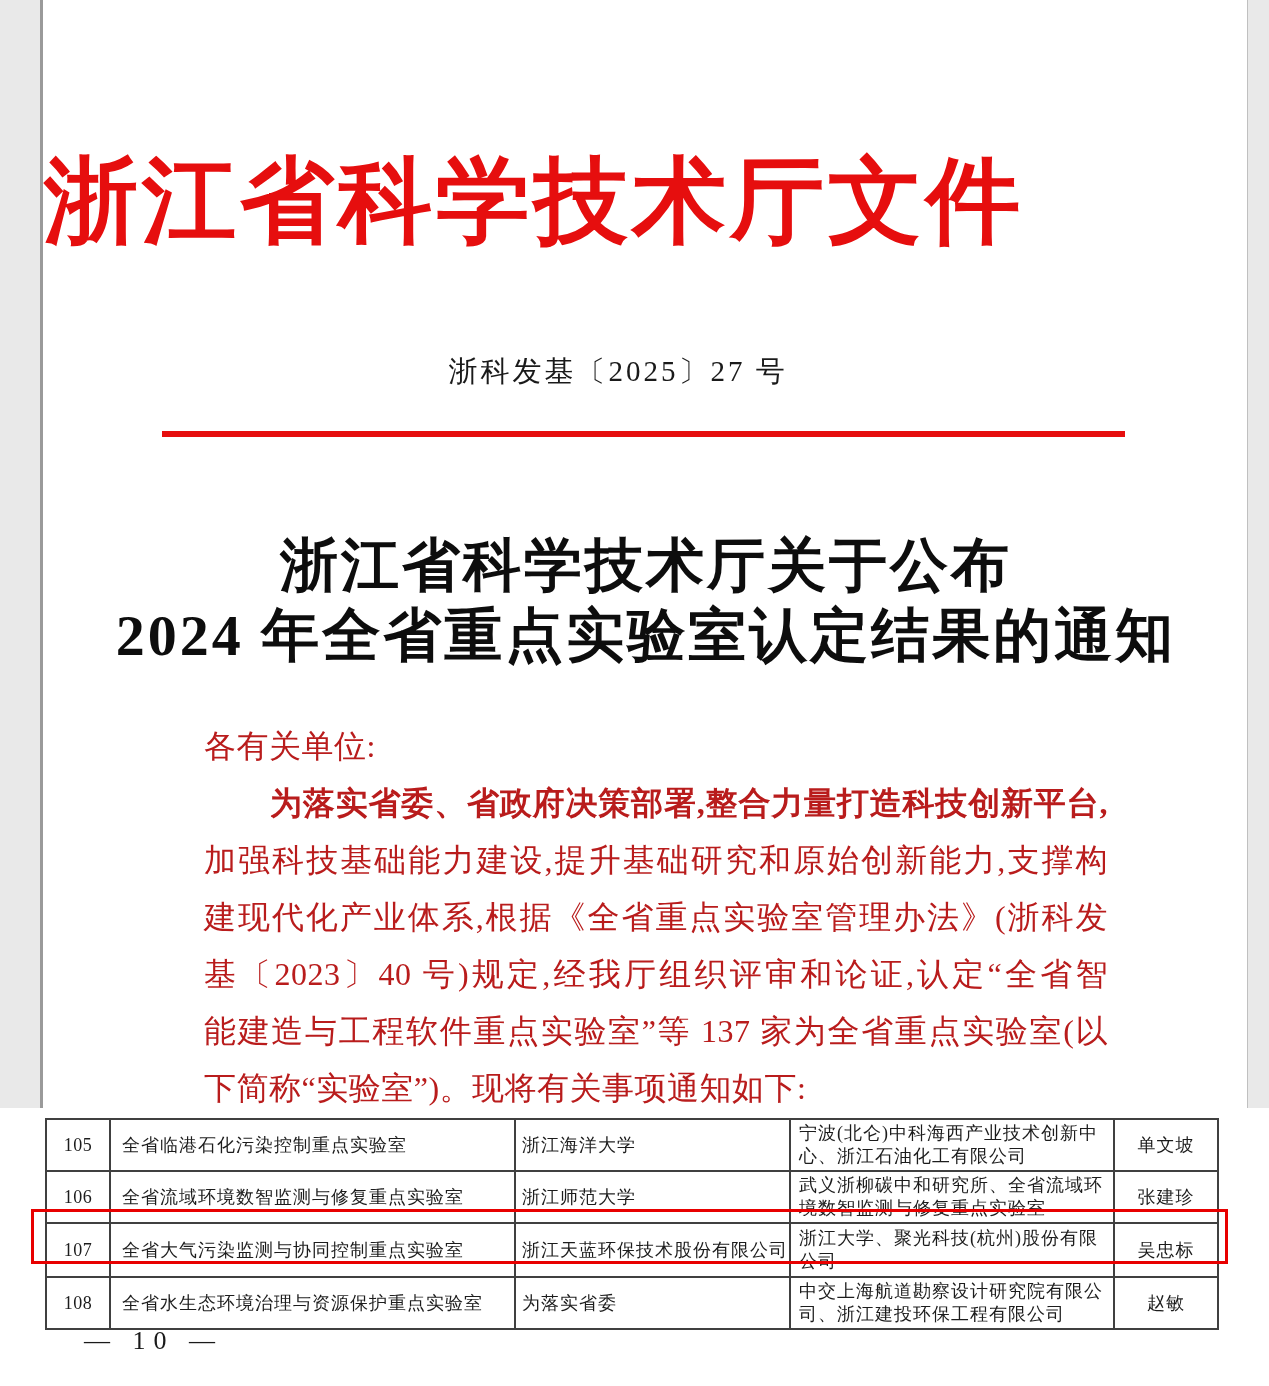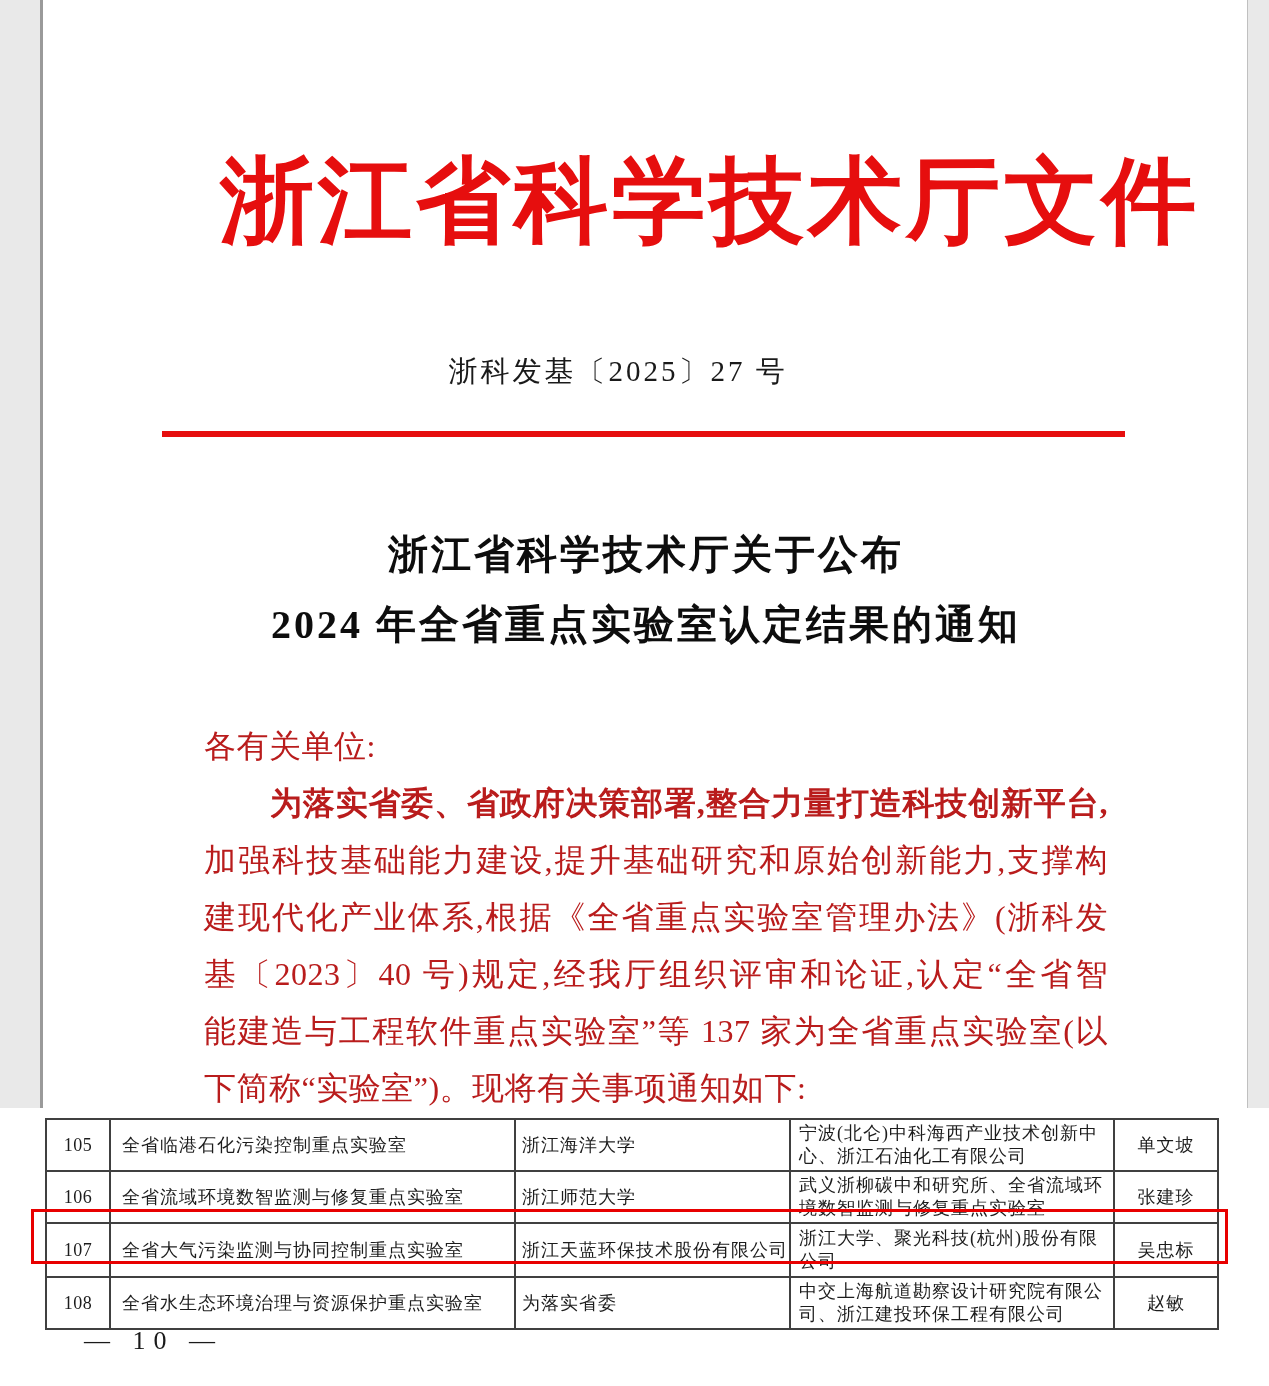--- a/index.html
+++ b/index.html
@@ -10,39 +10,39 @@
     background: #ffffff; overflow: hidden;
   }
   
   .gray-strip { position: absolute; top: 0; height: 1108px; background: #e9e9e9; }
   .gray-left  { left: 0; width: 43px; border-right: 3px solid #9a9a9a; }
   .gray-right { left: 1247px; width: 22px; border-left: 1px solid #c0c0c0; }
 
   
   .agency-header {
     position: absolute; top: 138px; left: 44px; width: 1156px;
-    text-align: right; color: #e60e0e;
+    text-align: left; color: #e60e0e;
     font-size: 94px; font-weight: bold; letter-spacing: 4px;
     white-space: nowrap;
   }
   
   .doc-number {
     position: absolute; top: 352px; left: 44px; width: 1148px;
     text-align: center; color: #1a1a1a; font-size: 29px; letter-spacing: 3px;
   }
   
   .red-rule {
     position: absolute; top: 431px; left: 162px; width: 963px; height: 6px;
     background: #e60e0e;
   }
   
   .notice-title {
     position: absolute; left: 44px; width: 1204px;
     text-align: center; color: #0d0d0d;
-    font-size: 40px; font-weight: bold; letter-spacing: 3px; white-space: nowrap;
+    font-size: 58px; font-weight: bold; letter-spacing: 3px; white-space: nowrap;
   }
   .notice-title.line1 { top: 527px; }
   .notice-title.line2 { top: 597px; }
 
   
   .doc-body {
     position: absolute; top: 718px; left: 204px; width: 904px;
     color: #b91c1c; font-size: 32px; line-height: 57px; letter-spacing: 0.5px;
   }
   .body-line { white-space: nowrap; }

